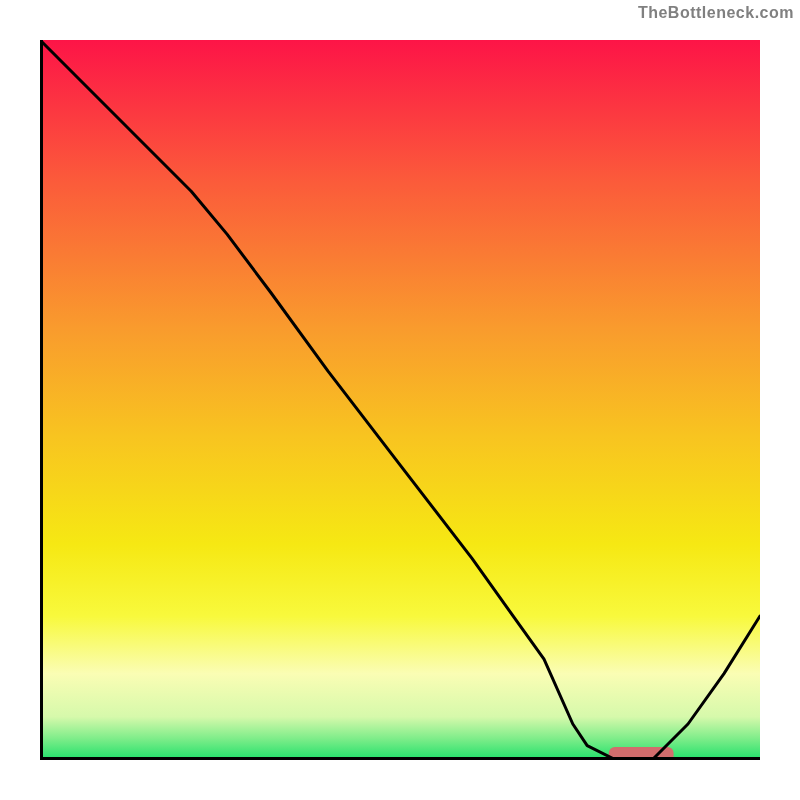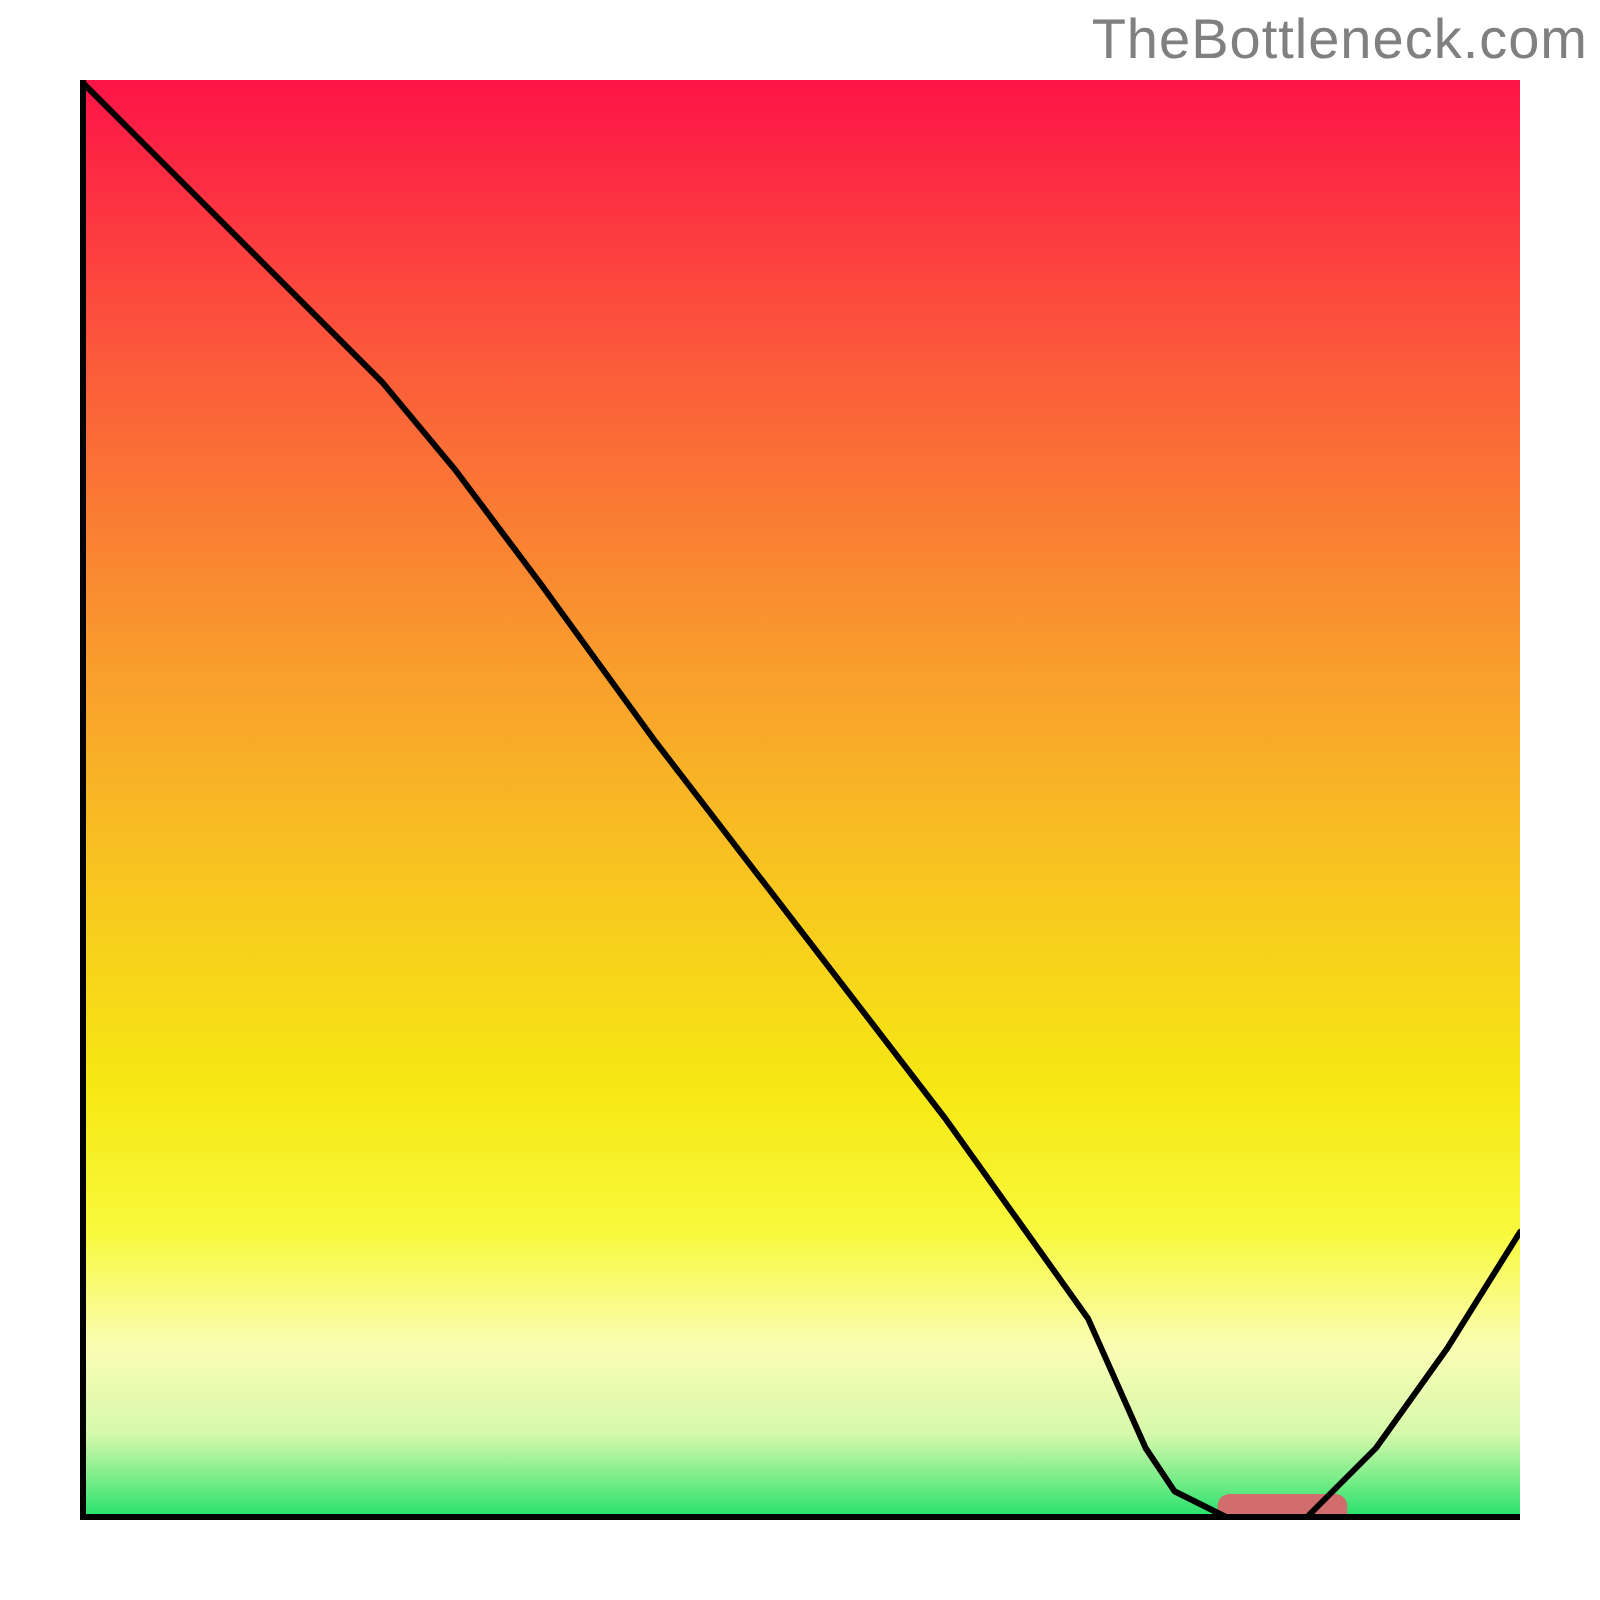--- a/index.html
+++ b/index.html
@@ -14,22 +14,22 @@
   .frame {
     position: relative;
     width: 800px;
     height: 800px;
   }
   .watermark {
     position: absolute;
     top: 4px;
     right: 6px;
     color: #808080;
-    font-size: 28px;
-    font-weight: 400;
+    font-size: 16px;
+    font-weight: 700;
     letter-spacing: 0.5px;
   }
   .plot {
     position: absolute;
     left: 40px;
     top: 40px;
     width: 720px;
     height: 720px;
   }
   .plot svg {

